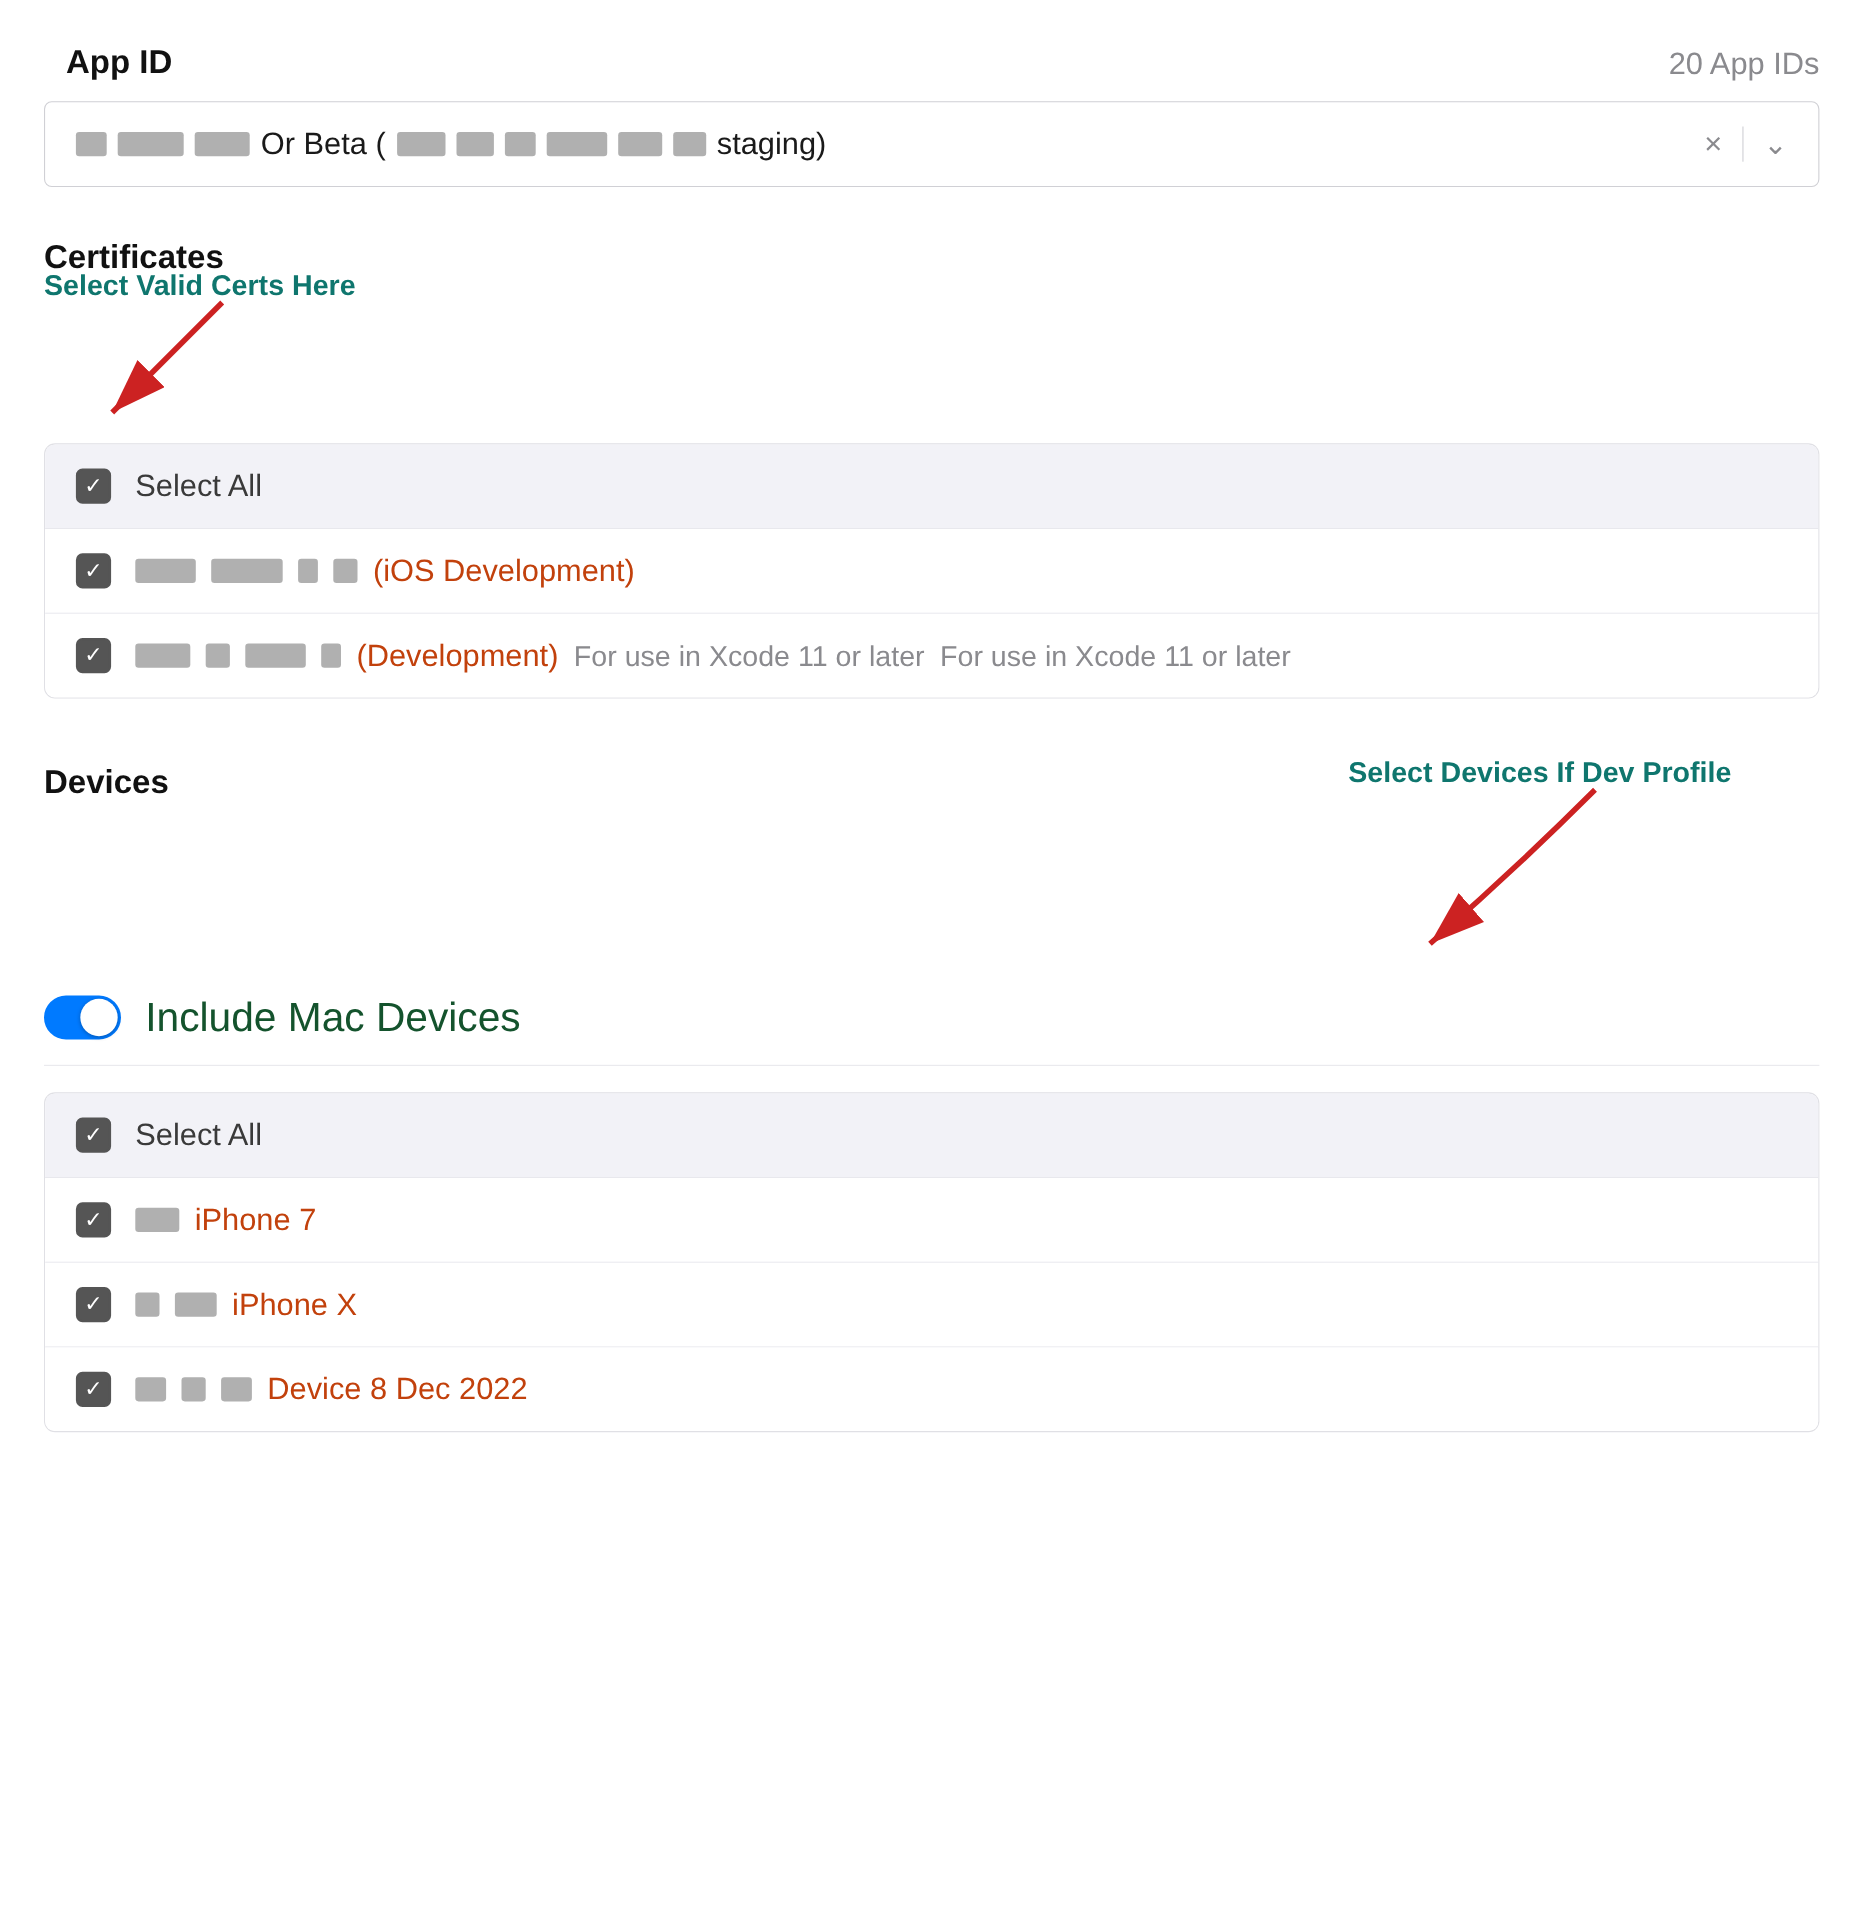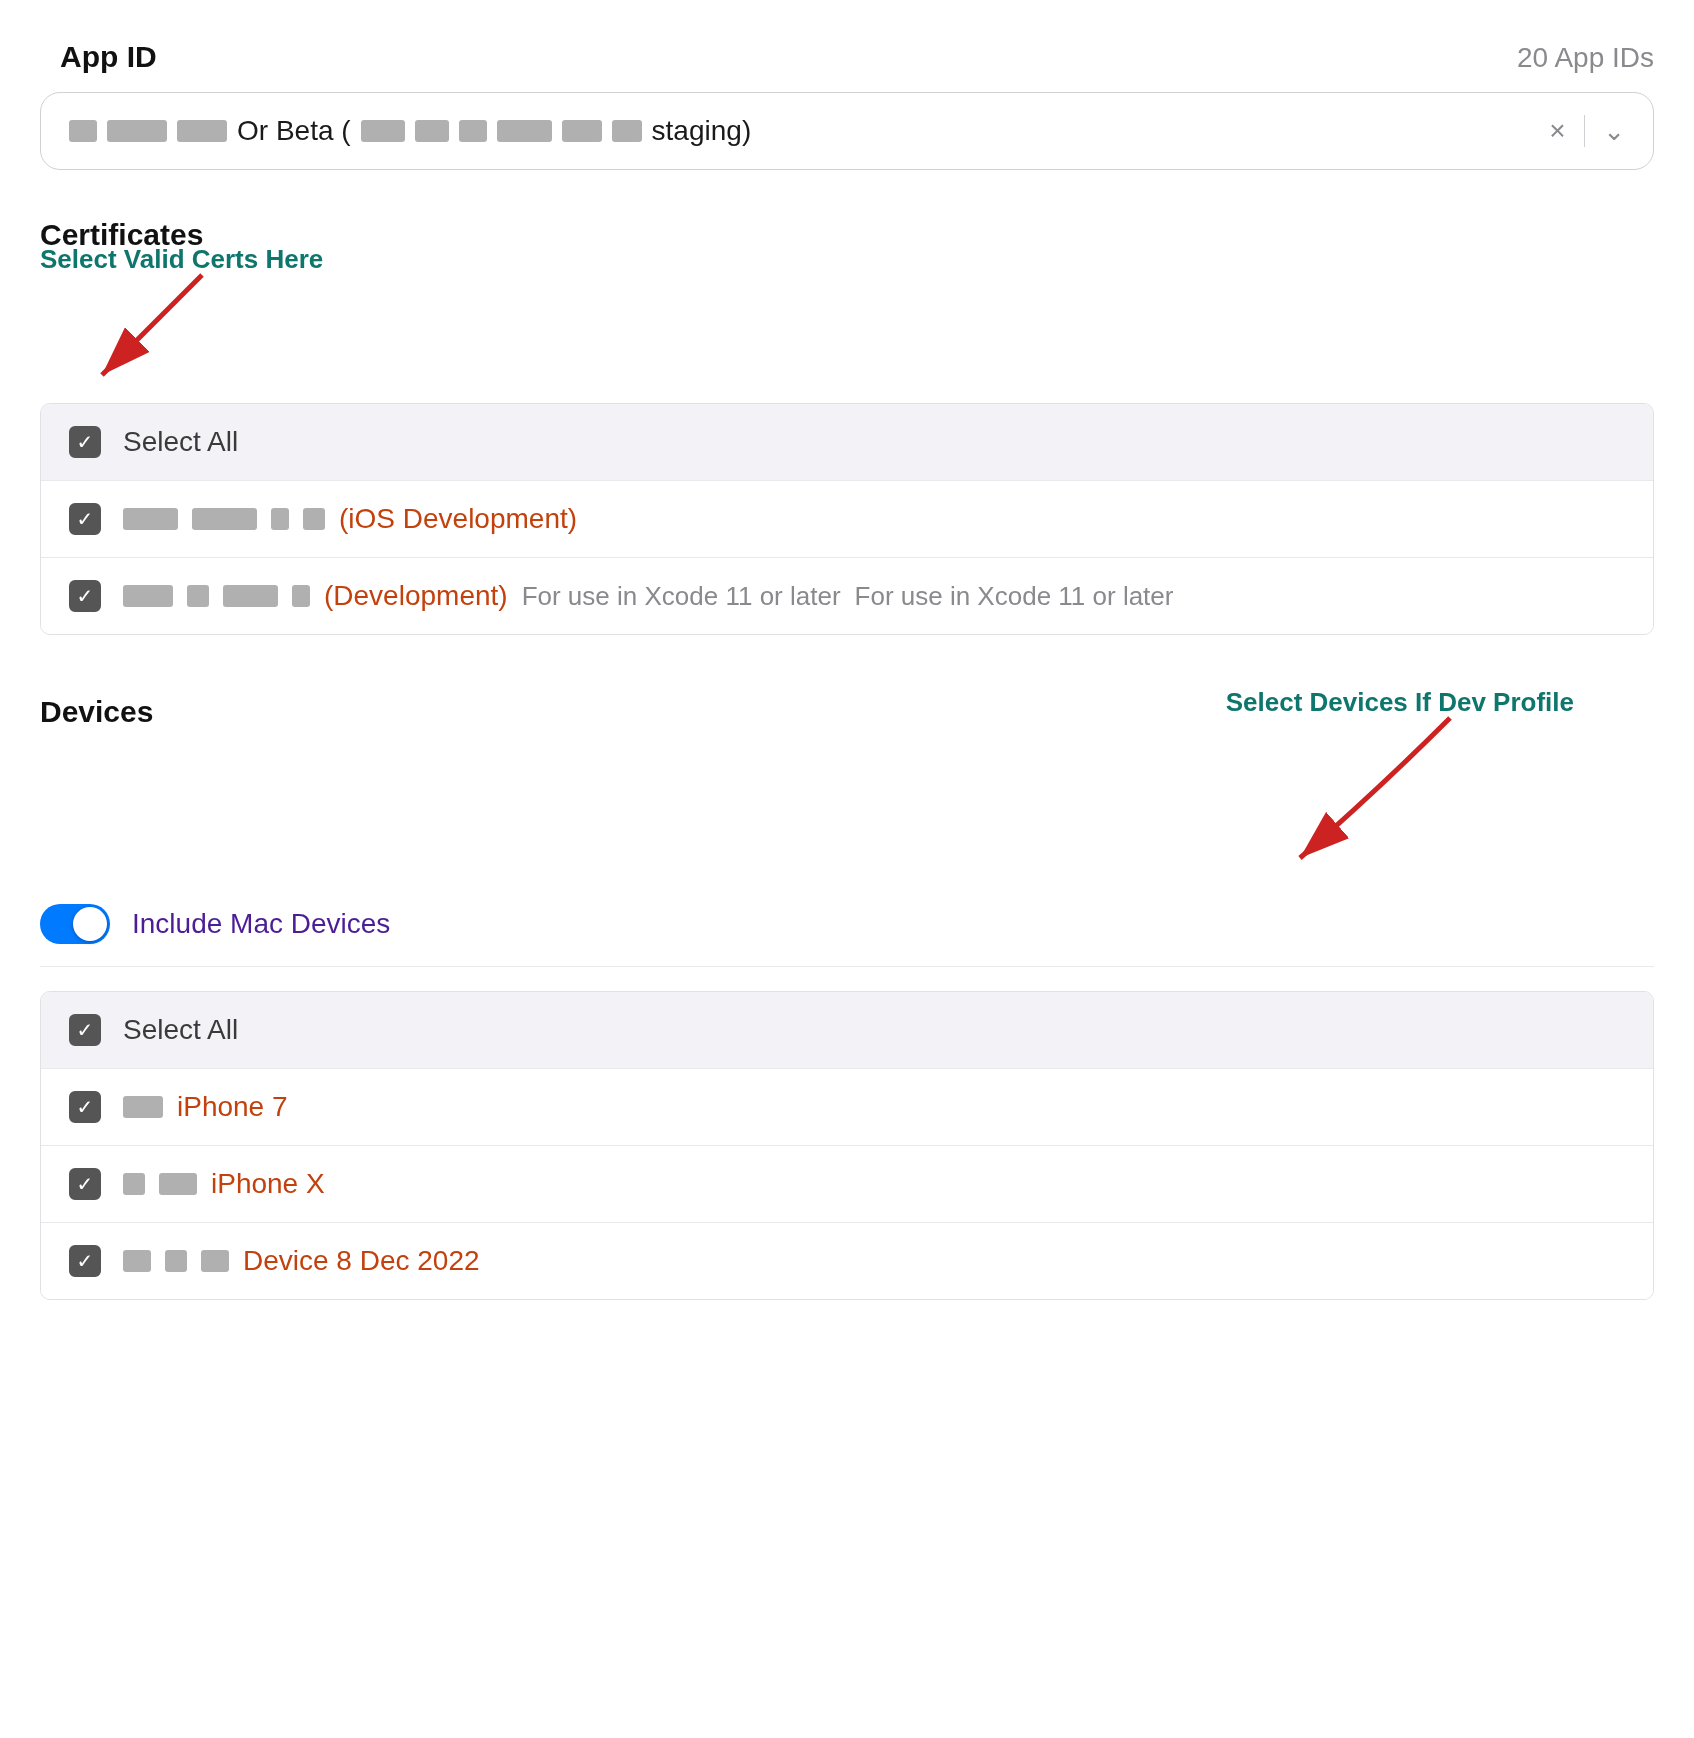--- a/index.html
+++ b/index.html
@@ -26,21 +26,21 @@
       color: #111;
     }
 
     .section-count {
       font-size: 28px;
       color: #8a8a8e;
     }
 
     .dropdown-container {
       border: 1.5px solid #d0d0d5;
-      border-radius: 20px;
+      border-radius: 7px;
       padding: 22px 28px;
       display: flex;
       align-items: center;
       justify-content: flex-end;
       margin-bottom: 48px;
     }
 
     .dropdown-value {
       display: flex;
       align-items: center;
@@ -171,22 +171,22 @@
       height: 34px;
       background: #fff;
       border-radius: 50%;
       position: absolute;
       top: 3px;
       right: 3px;
       box-shadow: 0 1px 4px rgba(0,0,0,0.3);
     }
 
     .toggle-label {
-      font-size: 28px;
-      color: #4c1d95;
+      font-size: 37px;
+      color: #14532d;
     }
 
     .redacted {
       display: inline-block;
       background: #b0b0b0;
       border-radius: 3px;
       height: 22px;
       vertical-align: middle;
     }
   </style>

